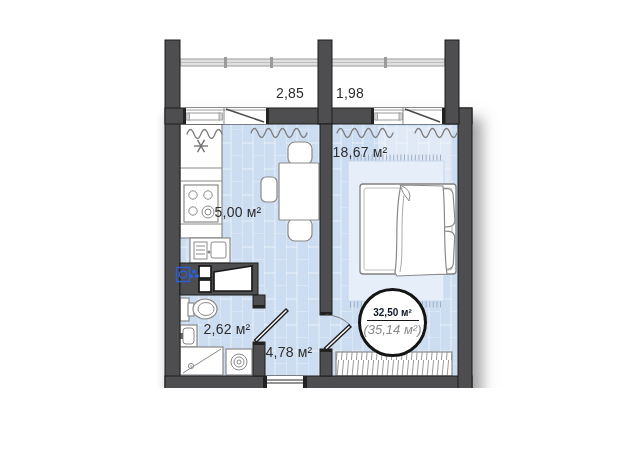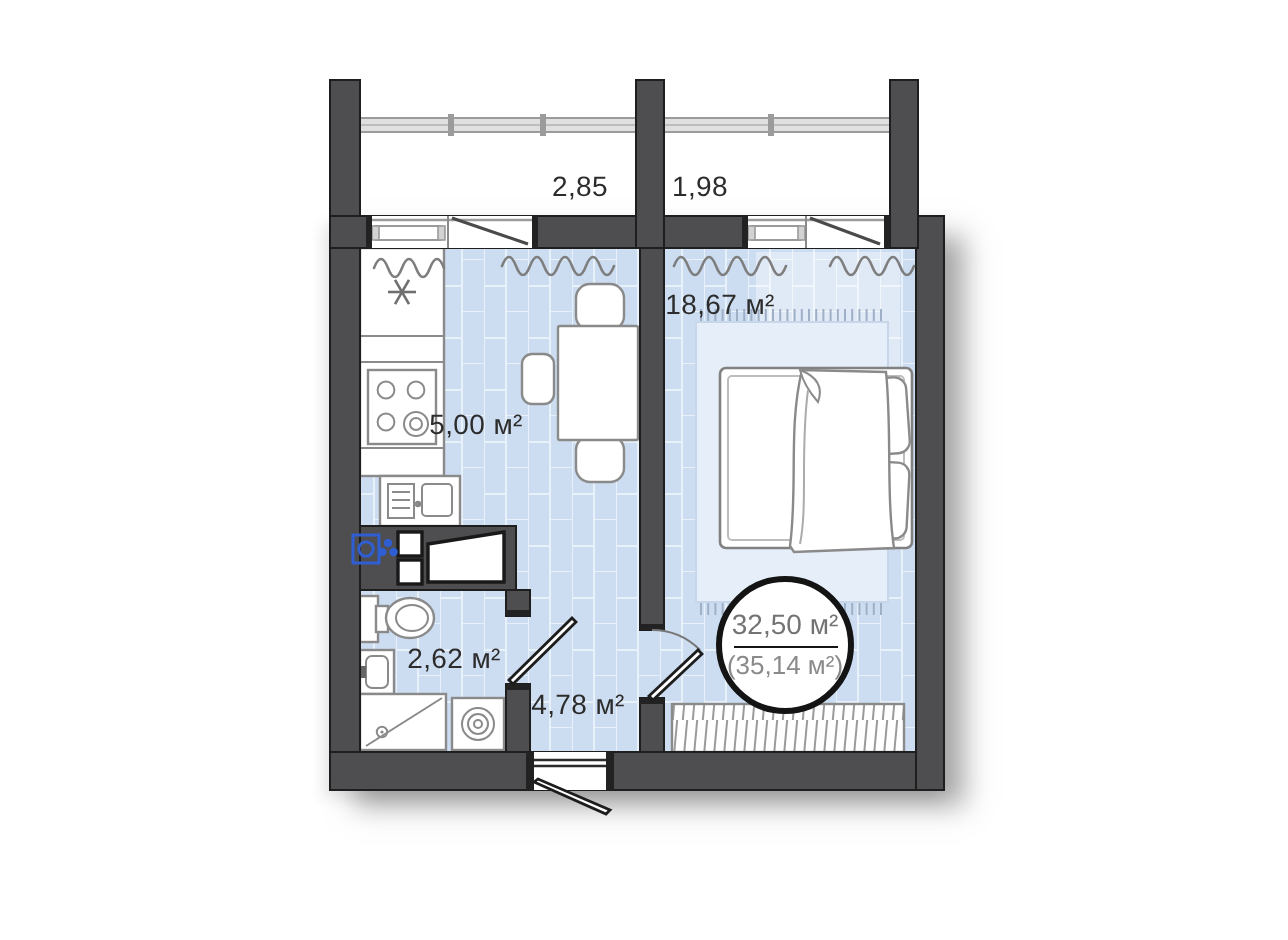--- a/index.html
+++ b/index.html
@@ -1,17 +1,17 @@
 <!DOCTYPE html>
 <html style="--wall: #4e4d4f; --outline: #1e1e1e; --floor: #cdddf1; --floor-light: #e6eefa; --furniture-stroke: #8a8a8a; --appliance-blue: #2f5ed2; --label: #2c2c2c; --badge-secondary: #8a8a8a;"><head>
 <meta charset="utf-8">
 <style>
   html,body{margin:0;padding:0;background:#fff;}
   .canvas{
-    position:relative;width:644px;height:470px;background:#ffffff;overflow:hidden;
+    position:relative;width:644px;height:388px;background:#ffffff;overflow:hidden;
     font-family:"Liberation Sans", sans-serif;
   }
   .plan-shadow{
     position:absolute;left:165px;top:108px;width:307px;height:287px;
     box-shadow:11px 9px 13px -1px rgba(75,75,75,.5), -3px 4px 7px rgba(0,0,0,.10);
     background:transparent;
   }
   svg{position:absolute;left:0;top:0;}
   .wall{fill:var(--wall,#4e4d4f);stroke:var(--outline,#1e1e1e);stroke-width:1;}
   .floor{fill:url(#tiles);}
@@ -25,23 +25,23 @@
   .blueF{fill:var(--appliance-blue,#2f5ed2);}
   .lbl{
     position:absolute;transform:translateX(-50%);white-space:nowrap;
     font-size:14px;color:var(--label,#2c2c2c);letter-spacing:.2px;
   }
   .badge{
     position:absolute;left:358px;top:288px;width:69px;height:69px;border-radius:50%;
     border:3px solid #141414;background:#fff;box-sizing:border-box;
     display:flex;flex-direction:column;align-items:center;justify-content:center;z-index:5;
   }
-  .badge-main{font-size:14px;font-weight:normal;color:#737373;line-height:1.1;}
+  .badge-main{font-size:10px;font-weight:bold;color:#0f172a;line-height:1.1;}
   .badge-div{width:52px;border-top:1.6px solid #141414;margin:2px 0;}
-  .badge-sec{font-size:13px;color:var(--badge-secondary,#8a8a8a);line-height:1.1;}
+  .badge-sec{font-size:13px;color:var(--badge-secondary,#8a8a8a);line-height:1.1;font-style:italic;}
 </style>
 </head>
 <body>
 
 <div class="canvas">
   <div class="plan-shadow"></div>
 
   <svg width="644" height="470" viewBox="0 0 644 470">
     <defs>
       <pattern id="tiles" width="22" height="26" patternUnits="userSpaceOnUse">

